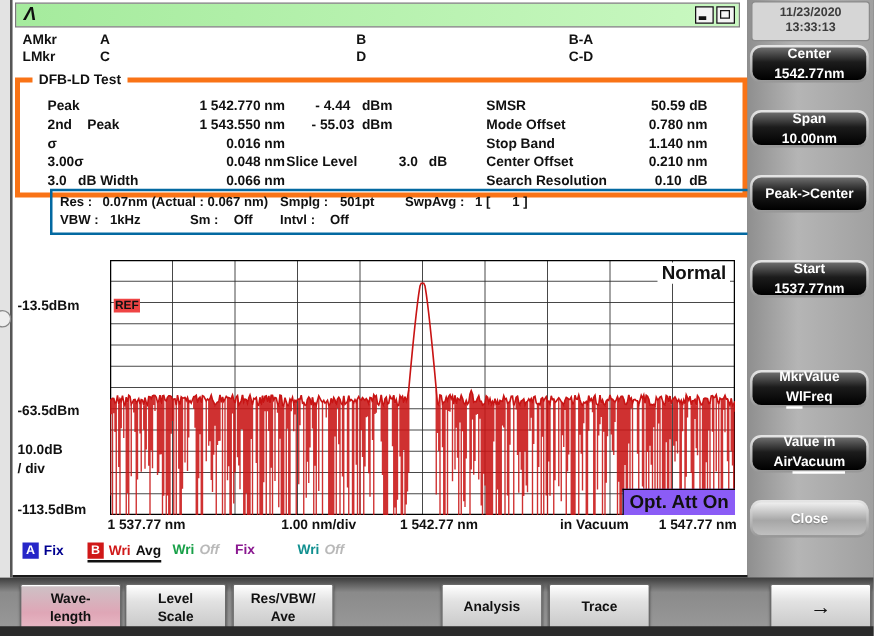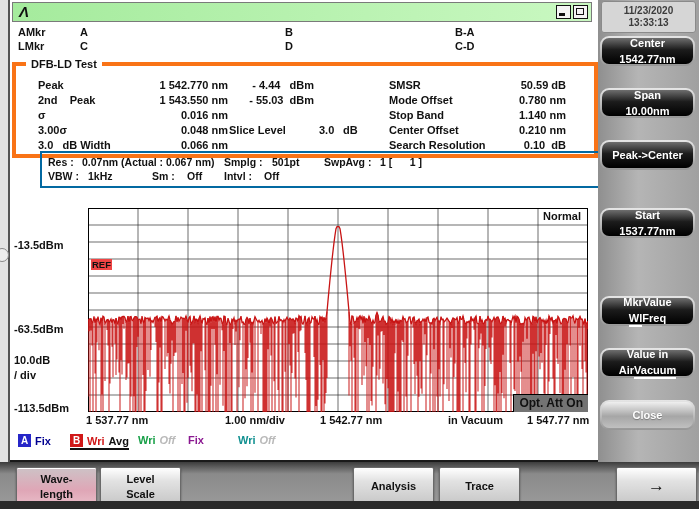--- a/index.html
+++ b/index.html
@@ -42,23 +42,23 @@
   .slice-unit{position:absolute;left:327px;top:0;}
 
   
   .resbar{position:absolute;left:2px;top:151px;width:584px;height:33px;border:2px solid #0369a1;font-size:10.5px;margin-left:30px;}
   .resbar span{position:absolute;}
 
   
   .ylab{position:absolute;font-size:11px;}
   .grid-wrap{position:absolute;left:80px;top:208px;width:500px;height:204px;}
   .grid-wrap svg{position:absolute;left:0;top:0;}
-  .normal-lab{position:absolute;right:4px;top:2px;font-size:11px;background:#fff;padding:0 3px;}
-  .ref-lab{position:absolute;left:3px;top:31px;font-size:9.5px;background:#ef4444;padding:0 1px;margin-top:20px;}
-  .optatt-lab{position:absolute;right:0;bottom:0;font-size:12px;background:#737373;
+  .normal-lab{position:absolute;right:4px;top:2px;font-size:15px;background:#fff;padding:0 3px;}
+  .ref-lab{position:absolute;left:3px;top:31px;font-size:9.5px;background:#ef4444;padding:0 1px;}
+  .optatt-lab{position:absolute;right:0;bottom:0;font-size:15px;background:#8b5cf6;
     border:1.5px solid #000;border-right:none;border-bottom:none;padding:1px 5px 2px 5px;}
   .xlab{position:absolute;top:414px;font-size:11px;}
 
   
   .tracerow{position:absolute;top:434px;left:0;width:590px;height:16px;font-size:11px;}
   .tgroup{position:absolute;top:0;display:inline-flex;gap:4px;align-items:center;}
   .tkey{display:inline-block;width:13px;height:13px;color:#fff;text-align:center;
     line-height:13px;font-size:10px;}
   .keyA{background:#2626c8;}
   .keyB{background:#d01818;}
@@ -289,20 +289,24 @@
 
   <div class="fkeybar">
     <div class="fkey active" style="left:16px;">
       <span>Wave-</span>
       <span>length</span>
     </div>
     <div class="fkey" style="left:100px;">
       <span>Level</span>
       <span>Scale</span>
     </div>
+    <div class="fkey" style="left:186px;">
+      <span>Res/VBW/</span>
+      <span>Ave</span>
+    </div>
     <div class="fkey" style="left:353px;">
       <span>Analysis</span>
     </div>
     <div class="fkey" style="left:439px;">
       <span>Trace</span>
     </div>
     <div class="fkey arrow" style="left:616px;">
       <span>→</span>
     </div>
   </div>

